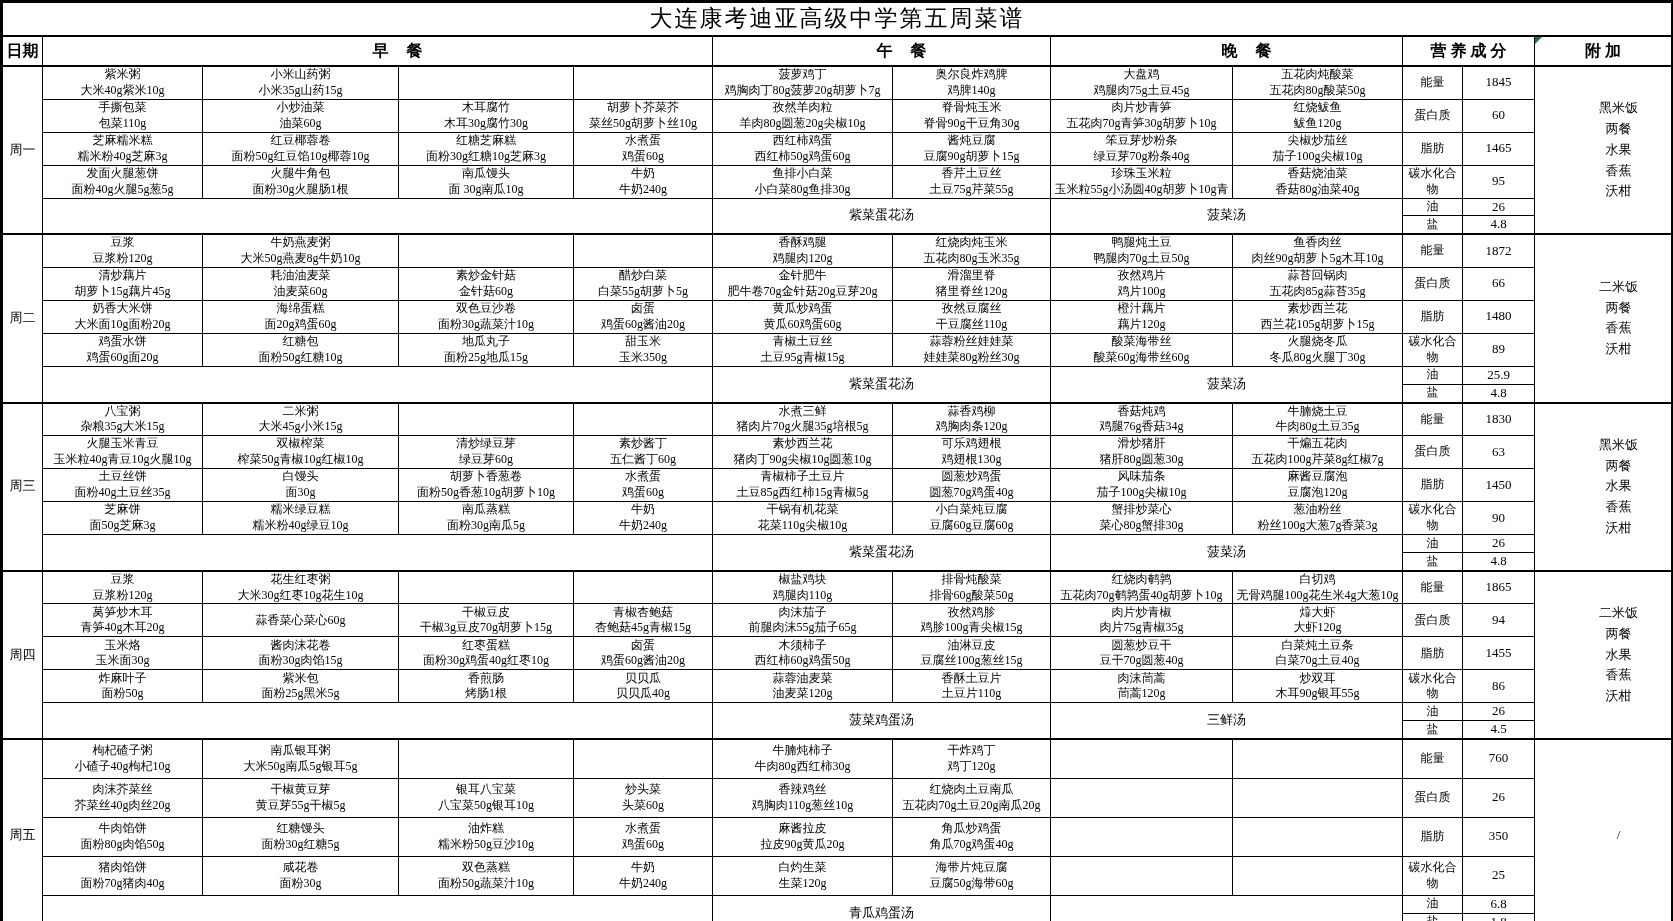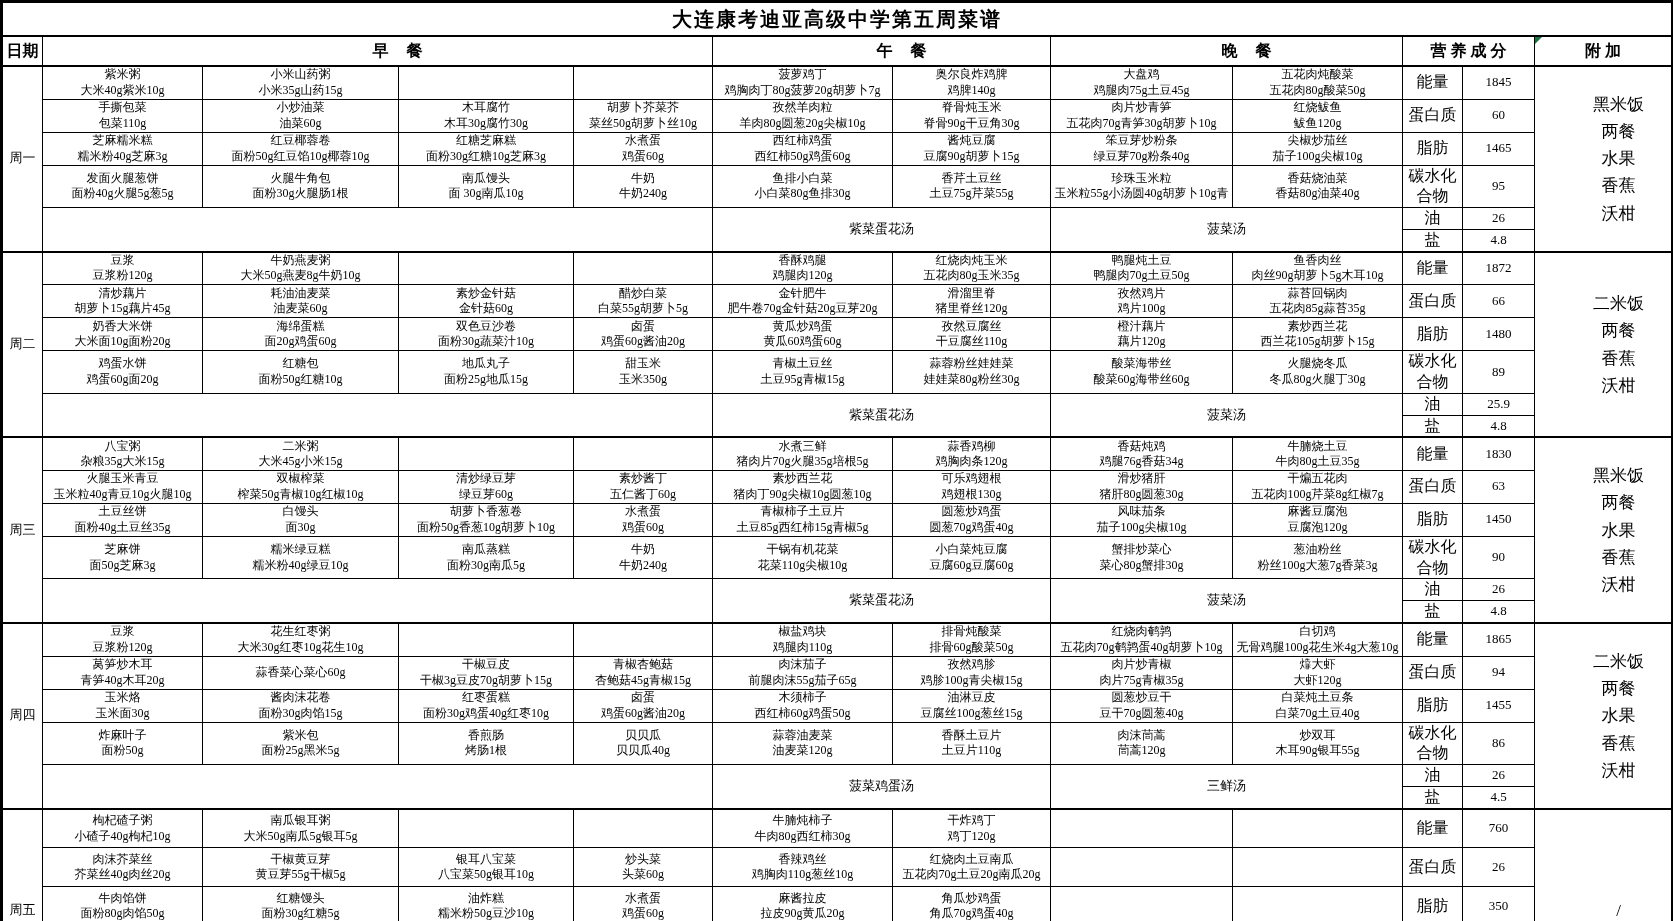--- a/index.html
+++ b/index.html
@@ -16,43 +16,43 @@
     text-align:center;
     vertical-align:middle;
     font-size:12px;
     line-height:1.3;
     padding:0 1px;
     overflow:hidden;
     word-break:break-all;
   }
   tr.title-tr td{
     border-bottom:2px solid #000;
-    font-size:20px;
-    font-weight:bold;
+    font-size:23px;
+    font-weight:normal;
     height:32px;
     letter-spacing:2px;
   }
   tr.hdr td{
     border-bottom:2px solid #000;
     font-weight:bold;
     font-size:16px;
     height:28px;
     margin-left:32px;
   }
   tr.hdr td.wide{letter-spacing:18px;text-indent:18px;padding-left:41px;}
   tr.hdr td.mid{letter-spacing:4px;text-indent:4px;}
   tr.dish{height:33px;}
   tr.dish.fri{height:39px;}
   tr.thin{height:14px;}
   tr.thin.fri{height:17px;}
   tr.day-start td{border-top:2px solid #000;}
   td.date-cell{font-weight:normal;font-size:13px;}
-  td.nlabel{font-size:16px;padding:0;}
+  td.nlabel{font-size:12px;padding:0;}
   td.nvalue{font-size:13px;font-family:"Liberation Serif","DejaVu Serif",serif;margin-top:24px;}
-  td.extra-cell{font-size:17px;line-height:1.6;padding-left:32px;}
+  td.extra-cell{font-size:13px;line-height:1.6;padding-left:32px;}
   td.soup{font-size:13px;}
   .dname,.ding{display:block;}
   td.hdr-extra{position:relative;}
   td.hdr-extra .marker{
     position:absolute;top:0;left:0;width:0;height:0;
     border-top:7px solid #1e7145;
     border-right:7px solid transparent;
   }
 </style>
 </head>

